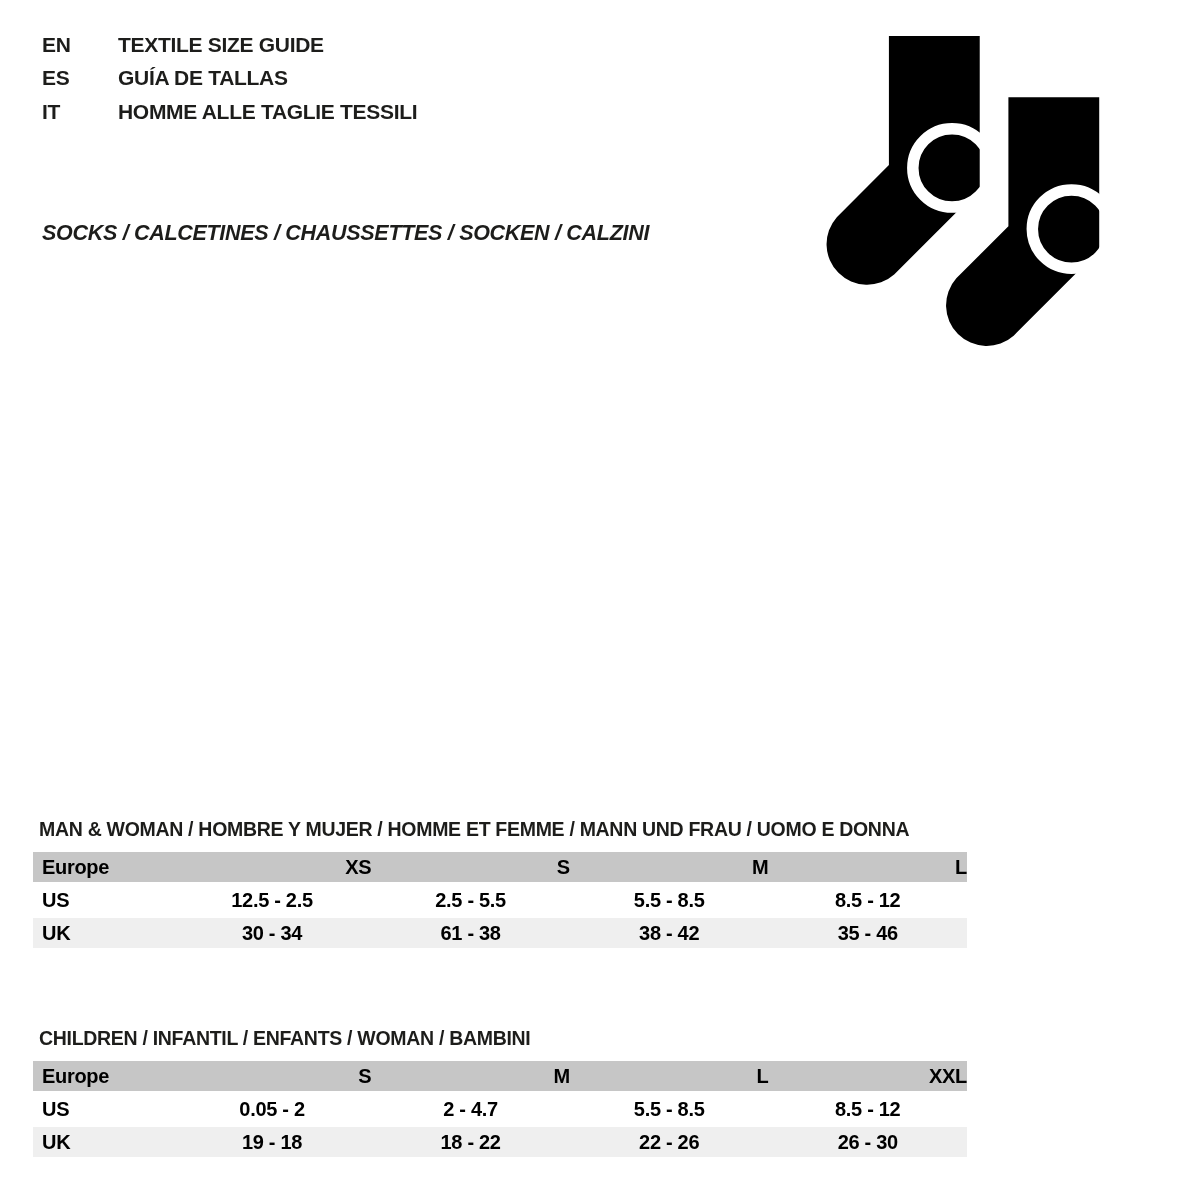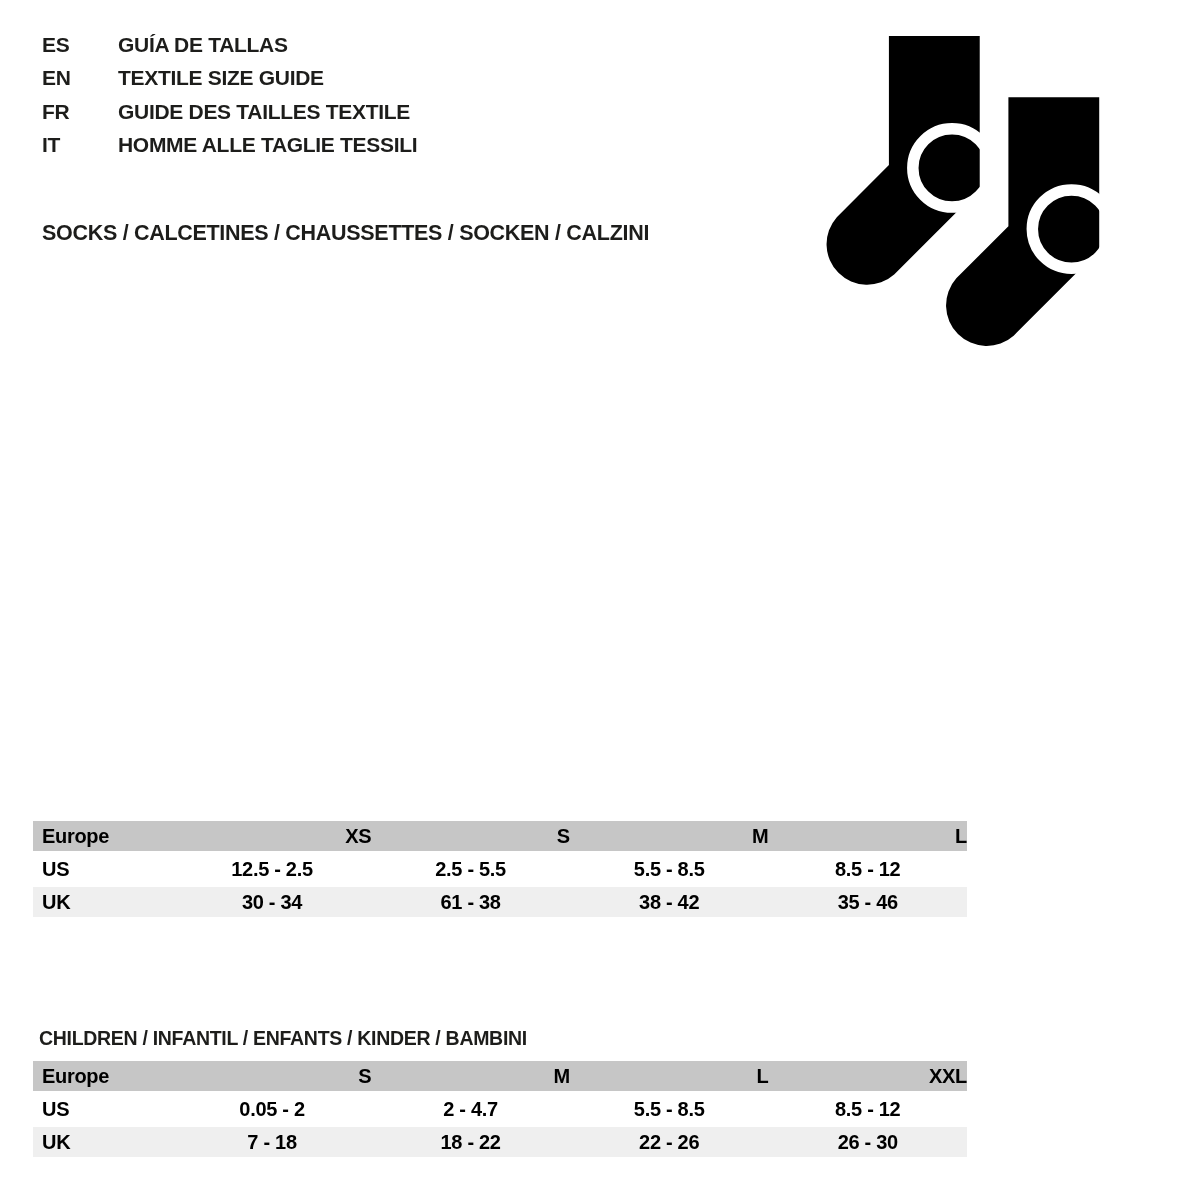--- a/index.html
+++ b/index.html
@@ -39,20 +39,21 @@
 
   
   .category {
     position: absolute;
     left: 42px;
     top: 221px;
     font-size: 21.5px;
     font-weight: 700;
     letter-spacing: -0.3px;
     white-space: nowrap;
+    font-style: italic;
   }
 
   
   .socks-icon {
     position: absolute;
     left: 822px;
     top: 36px;
     width: 282px;
     height: auto;
   }
@@ -100,30 +101,26 @@
   table.size-table tbody tr.row-even td { background: var(--row-bg, #ffffff); }
   table.size-table tbody tr.row-odd  td { background: var(--row-alt-bg, #efefef); }
 </style>
 </head>
 <body>
 
 <div class="page">
 
   <div class="lang-block">
     <div class="lang-row">
-      <span class="lang-code">ES</span>
-      <span class="lang-label">GUÍA DE TALLAS</span>
-    </div>
-    <div class="lang-row">
       <span class="lang-code">EN</span>
       <span class="lang-label">TEXTILE SIZE GUIDE</span>
     </div>
     <div class="lang-row">
-      <span class="lang-code">FR</span>
-      <span class="lang-label">GUIDE DES TAILLES TEXTILE</span>
+      <span class="lang-code">ES</span>
+      <span class="lang-label">GUÍA DE TALLAS</span>
     </div>
     <div class="lang-row">
       <span class="lang-code">IT</span>
       <span class="lang-label">HOMME ALLE TAGLIE TESSILI</span>
     </div>
   </div>
 
   <div class="category">SOCKS / CALCETINES / CHAUSSETTES / SOCKEN / CALZINI</div>
 
   <svg class="socks-icon" viewBox="0 0 295 330" xmlns="http://www.w3.org/2000/svg" aria-hidden="true">
@@ -131,20 +128,21 @@
       <path fill="#000000" d="M 70,0 H 165 V 160 L 75.5,249.5 A 42.5,42.5 0 0 1 15.5,189.5 L 70,135 Z"></path>
       <circle cx="136" cy="138" r="41" fill="none" stroke="#ffffff" stroke-width="12"></circle>
     </g>
     <g transform="translate(125,64)">
       <path fill="#000000" d="M 70,0 H 165 V 160 L 75.5,249.5 A 42.5,42.5 0 0 1 15.5,189.5 L 70,135 Z"></path>
       <circle cx="136" cy="138" r="41" fill="none" stroke="#ffffff" stroke-width="12"></circle>
     </g>
   </svg>
 
   <section class="section section-man-woman">
+    <h2 class="table-title">MAN &amp; WOMAN / HOMBRE Y MUJER / HOMME ET FEMME / MANN UND FRAU / UOMO E DONNA</h2>
     <table class="size-table">
       <thead>
         <tr>
           <th class="col-region">Europe</th>
           <th>XS</th>
           <th>S</th>
           <th>M</th>
           <th>L</th>
         </tr>
       </thead>
@@ -161,42 +159,42 @@
           <td>30 - 34</td>
           <td>61 - 38</td>
           <td>38 - 42</td>
           <td>35 - 46</td>
         </tr>
       </tbody>
     </table>
   </section>
 
   <section class="section section-children">
-    <h2 class="table-title">CHILDREN / INFANTIL / ENFANTS / KINDER / BAMBINI</h2>
+    <h2 class="table-title">CHILDREN / INFANTIL / ENFANTS / WOMAN / BAMBINI</h2>
     <table class="size-table">
       <thead>
         <tr>
           <th class="col-region">Europe</th>
           <th>S</th>
           <th>M</th>
           <th>L</th>
           <th>XXL</th>
         </tr>
       </thead>
       <tbody>
         <tr class="row-even">
           <td class="col-region">US</td>
           <td>0.05 - 2</td>
           <td>2 - 4.7</td>
           <td>5.5 - 8.5</td>
           <td>8.5 - 12</td>
         </tr>
         <tr class="row-odd">
           <td class="col-region">UK</td>
-          <td>7 - 18</td>
+          <td>19 - 18</td>
           <td>18 - 22</td>
           <td>22 - 26</td>
           <td>26 - 30</td>
         </tr>
       </tbody>
     </table>
   </section>
 
 </div>
 

